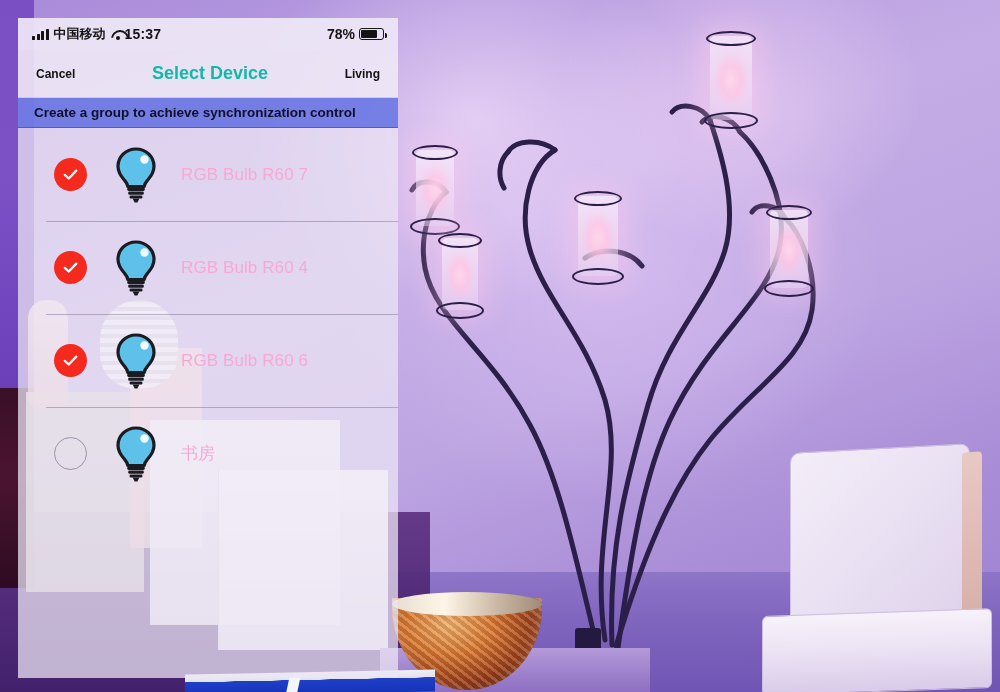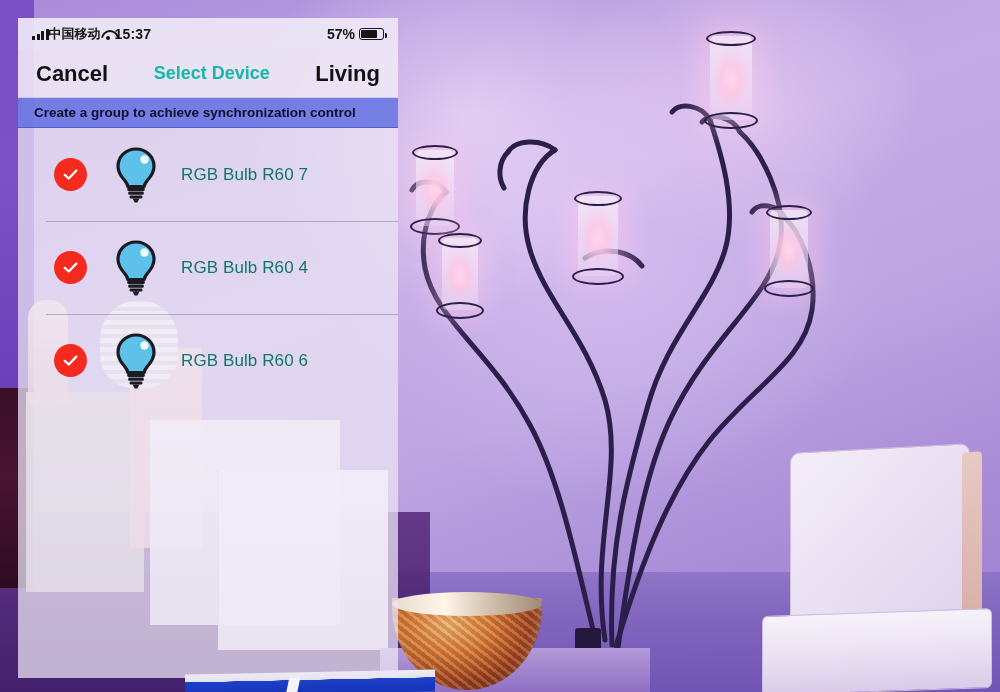--- a/index.html
+++ b/index.html
@@ -147,21 +147,21 @@
     background:rgba(236,230,244,.74);
     overflow:hidden;
   }
 
   
   .statusbar {
     height:32px; display:flex; align-items:center;
     padding:0 14px; background:rgba(238,232,246,.72);
     font-size:14px; font-weight:bold; color:#141414;
   }
-  .sb-left  { display:flex; align-items:center; flex:0 0 auto; }
+  .sb-left  { display:flex; align-items:center; gap:5px; flex:0 0 auto; }
   .sb-mid   { flex:1 1 auto; letter-spacing:.2px; }
   .sb-right { display:flex; align-items:center; gap:4px; flex:0 0 auto; }
   .bars { display:flex; align-items:flex-end; gap:1.5px; height:11px; }
   .bars i { display:block; width:3px; background:#141414; border-radius:.5px; }
   .bars i:nth-child(1){height:4px}.bars i:nth-child(2){height:6px}
   .bars i:nth-child(3){height:9px}.bars i:nth-child(4){height:11px}
   .carrier { font-size:13px; font-weight:bold; }
   .wifi { display:inline-block; width:14px; height:11px; position:relative; }
   .wifi:before{
     content:""; position:absolute; left:0; top:1px; width:14px; height:14px;
@@ -181,21 +181,21 @@
     width:2.4px; height:5px; background:#141414; border-radius:0 1.5px 1.5px 0;
   }
   .batt b { display:block; height:100%; background:#141414; border-radius:1px; }
 
   
   .navbar {
     height:48px; display:flex; align-items:center; justify-content:space-between;
     padding:0 18px; background:rgba(240,234,247,.62);
     border-bottom:1px solid rgba(188,176,206,.5);
   }
-  .navbtn { font-size:22px; font-weight:bold; color:#111; white-space:nowrap; cursor:pointer; }
+  .navbtn { font-size:12px; font-weight:bold; color:#111; white-space:nowrap; cursor:pointer; }
   .navtitle { font-size:18px; font-weight:bold; color:#14b8a6; }
 
   
   .banner {
     height:30px; display:flex; align-items:center; padding:0 16px;
     background:rgba(92,106,224,.82);
     color:#10102a; font-size:13.5px; font-weight:bold;
     border-bottom:1px solid rgba(70,82,200,.8);
   }
 
@@ -214,21 +214,21 @@
     width:33px; height:33px; border-radius:50%; flex:0 0 auto;
     display:flex; align-items:center; justify-content:center;
     cursor:pointer;
   }
   .check.on  { background:#f52a1e; }
   .check.off { background:transparent; border:1.4px solid #9a93a8; }
   .check.on svg { display:block; }
 
   .bulb { width:46px; height:58px; margin-left:26px; flex:0 0 auto; }
   .label {
-    margin-left:22px; font-size:17px; color:#0f766e;
+    margin-left:22px; font-size:17px; color:#f9a8d4;
     white-space:nowrap; letter-spacing:.1px;
   }
 </style>
 </head>
 <body>
 
 <div id="scene">
 
   <div class="wall"></div>
   <div class="leftpurple"></div>
@@ -287,21 +287,21 @@
             <i></i>
             <i></i>
             <i></i>
             <i></i>
           </span>
         <span class="carrier">中国移动</span>
         <span class="wifi"></span>
       </div>
       <div class="sb-mid">15:37</div>
       <div class="sb-right">
-        <span>57%</span>
+        <span>78%</span>
         <span class="batt">
             <b id="batt-fill" style="width: 78%;"></b>
           </span>
       </div>
     </div>
 
     <div class="navbar">
       <div class="navbtn">Cancel</div>
       <div class="navtitle">Select Device</div>
       <div class="navbtn">Living</div>
@@ -353,16 +353,28 @@
           <div class="bulb"><svg viewBox="0 0 46 58" width="46" height="58">
               <path d="M23 3 C12.5 3 5 11 5 20.5 C5 27 8.6 31 11.6 34.4 C13.6 36.7 14.6 38.4 14.8 40.5 L31.2 40.5 C31.4 38.4 32.4 36.7 34.4 34.4 C37.4 31 41 27 41 20.5 C41 11 33.5 3 23 3 Z" fill="#5ec1ea" stroke="#1b1b22" stroke-width="3.2" stroke-linejoin="round"></path>
               <circle cx="31.5" cy="13.5" r="4.2" fill="#ffffff" opacity=".92"></circle>
               <rect x="14.2" y="41.5" width="17.6" height="3.4" rx="1.4" fill="#1b1b22"></rect>
               <rect x="15.2" y="45.6" width="15.6" height="3.2" rx="1.3" fill="#1b1b22"></rect>
               <rect x="16.6" y="49.4" width="12.8" height="3.0" rx="1.2" fill="#1b1b22"></rect>
               <path d="M19.6 52.6 L26.4 52.6 L24.4 56.4 L21.6 56.4 Z" fill="#1b1b22"></path>
             </svg></div>
           <div class="label">RGB Bulb R60 6</div>
         </div>
+        <div class="row">
+          <div class="check off"></div>
+          <div class="bulb"><svg viewBox="0 0 46 58" width="46" height="58">
+              <path d="M23 3 C12.5 3 5 11 5 20.5 C5 27 8.6 31 11.6 34.4 C13.6 36.7 14.6 38.4 14.8 40.5 L31.2 40.5 C31.4 38.4 32.4 36.7 34.4 34.4 C37.4 31 41 27 41 20.5 C41 11 33.5 3 23 3 Z" fill="#5ec1ea" stroke="#1b1b22" stroke-width="3.2" stroke-linejoin="round"></path>
+              <circle cx="31.5" cy="13.5" r="4.2" fill="#ffffff" opacity=".92"></circle>
+              <rect x="14.2" y="41.5" width="17.6" height="3.4" rx="1.4" fill="#1b1b22"></rect>
+              <rect x="15.2" y="45.6" width="15.6" height="3.2" rx="1.3" fill="#1b1b22"></rect>
+              <rect x="16.6" y="49.4" width="12.8" height="3.0" rx="1.2" fill="#1b1b22"></rect>
+              <path d="M19.6 52.6 L26.4 52.6 L24.4 56.4 L21.6 56.4 Z" fill="#1b1b22"></path>
+            </svg></div>
+          <div class="label">书房</div>
+        </div>
       </div>
 
   </div>
 </div>
 
 </body></html>

